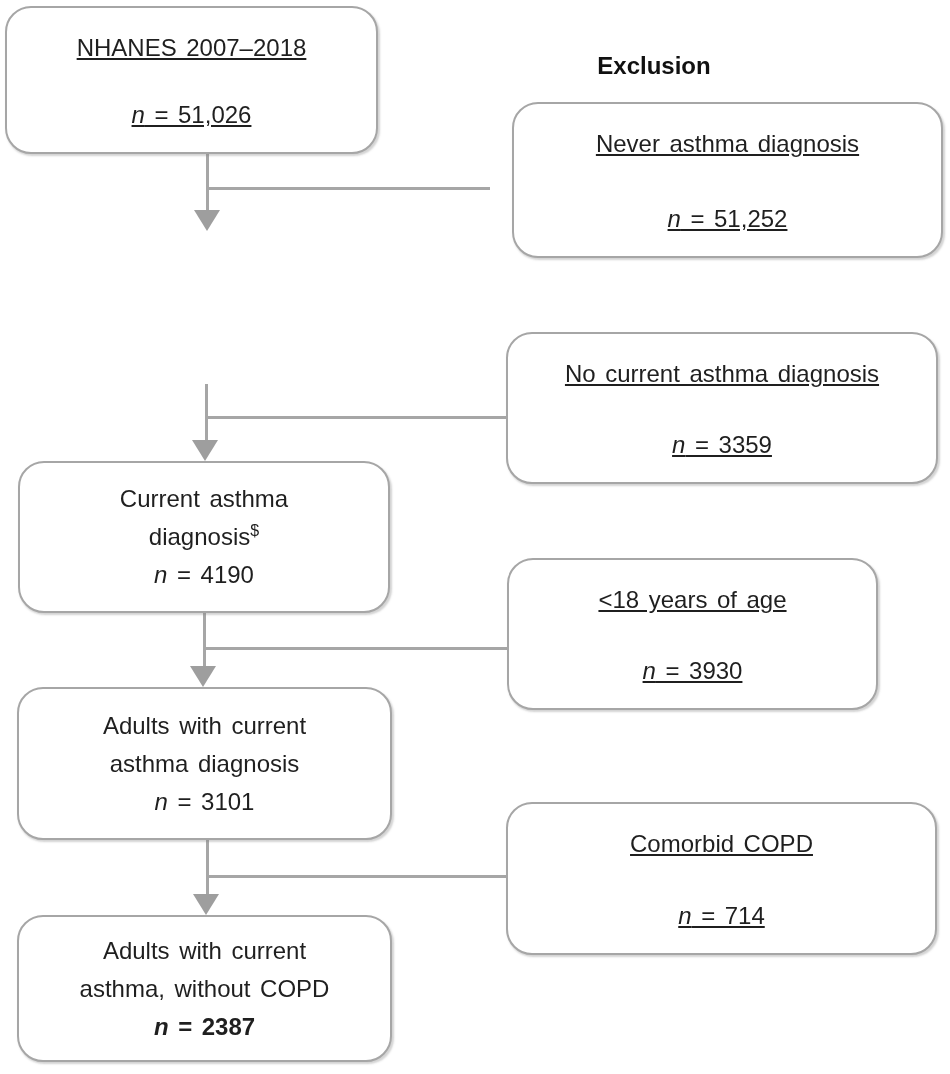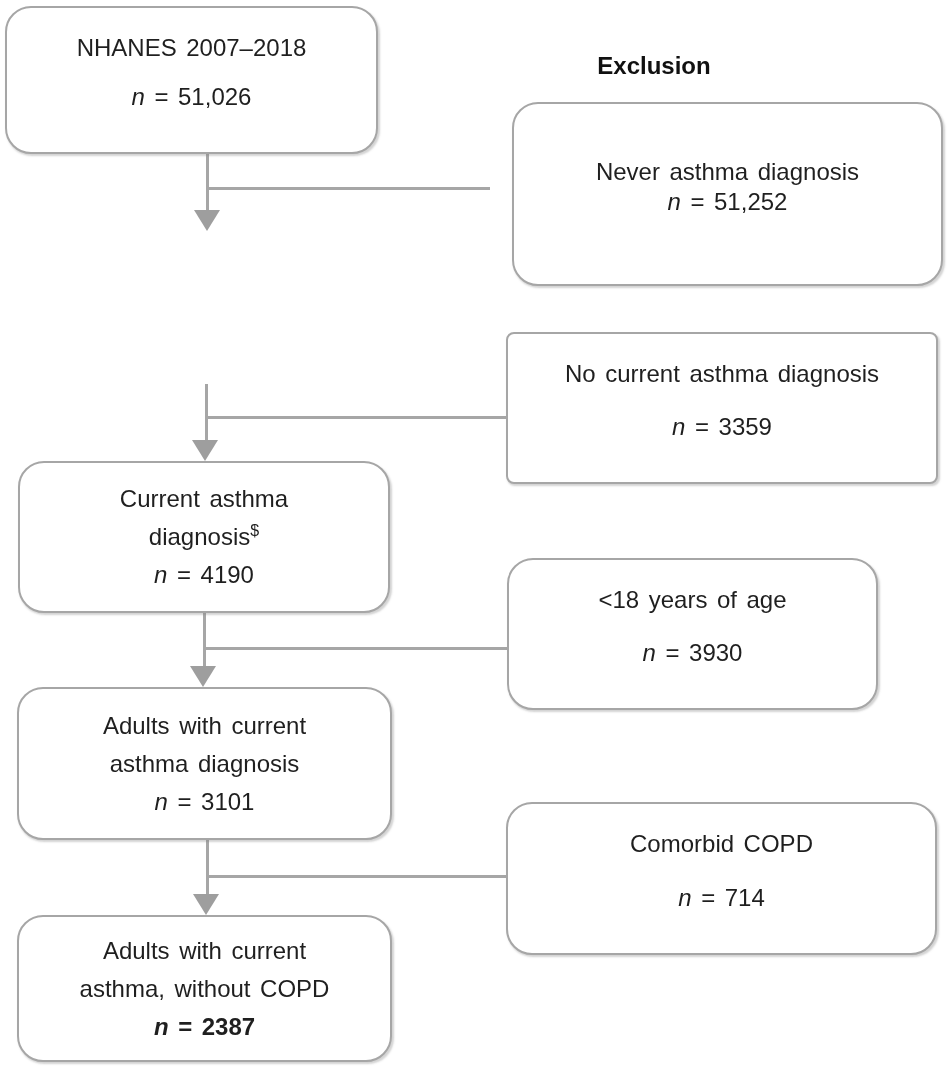--- a/index.html
+++ b/index.html
@@ -26,21 +26,22 @@
     display: flex;
     flex-direction: column;
     align-items: center;
     text-align: center;
     font-size: 24px;
     word-spacing: 0.12em;
     line-height: 1.25;
   }
   .box.two {
     justify-content: space-between;
-    padding: 25px 12px 40px 12px;
+    padding: 25px 12px 22px 12px;
+    text-decoration: underline;
   }
   .box.three {
     justify-content: center;
     padding: 6px 18px;
   }
   .box.three .line { line-height: 38px; }
   .n-var { font-style: italic; }
   .n-line.bold { font-weight: 700; }
   sup.dot {
     font-size: 14px;
@@ -141,30 +142,30 @@
       <span>Adults with current</span>
     </div>
     <div class="line">
       <span>asthma, without COPD</span>
     </div>
     <div class="line n-line bold">
       <span class="n-var">n</span><span> = 2387</span>
     </div>
   </div>
 
-  <div class="box two" style="left:512px; top:102px; width:431px; height:184px;justify-content:center;">
+  <div class="box two" style="left:512px; top:102px; width:431px; height:156px;">
     <div class="line">
       <span>Never asthma diagnosis</span>
     </div>
     <div class="line n-line">
       <span class="n-var">n</span><span> = 51,252</span>
     </div>
   </div>
 
-  <div class="box two" style="left:506px; top:332px; width:432px; height:152px;border-radius:8px;">
+  <div class="box two" style="left:506px; top:332px; width:432px; height:152px;">
     <div class="line">
       <span>No current asthma diagnosis</span>
     </div>
     <div class="line n-line">
       <span class="n-var">n</span><span> = 3359</span>
     </div>
   </div>
 
   <div class="box two" style="left:507px; top:558px; width:371px; height:152px;">
     <div class="line">

